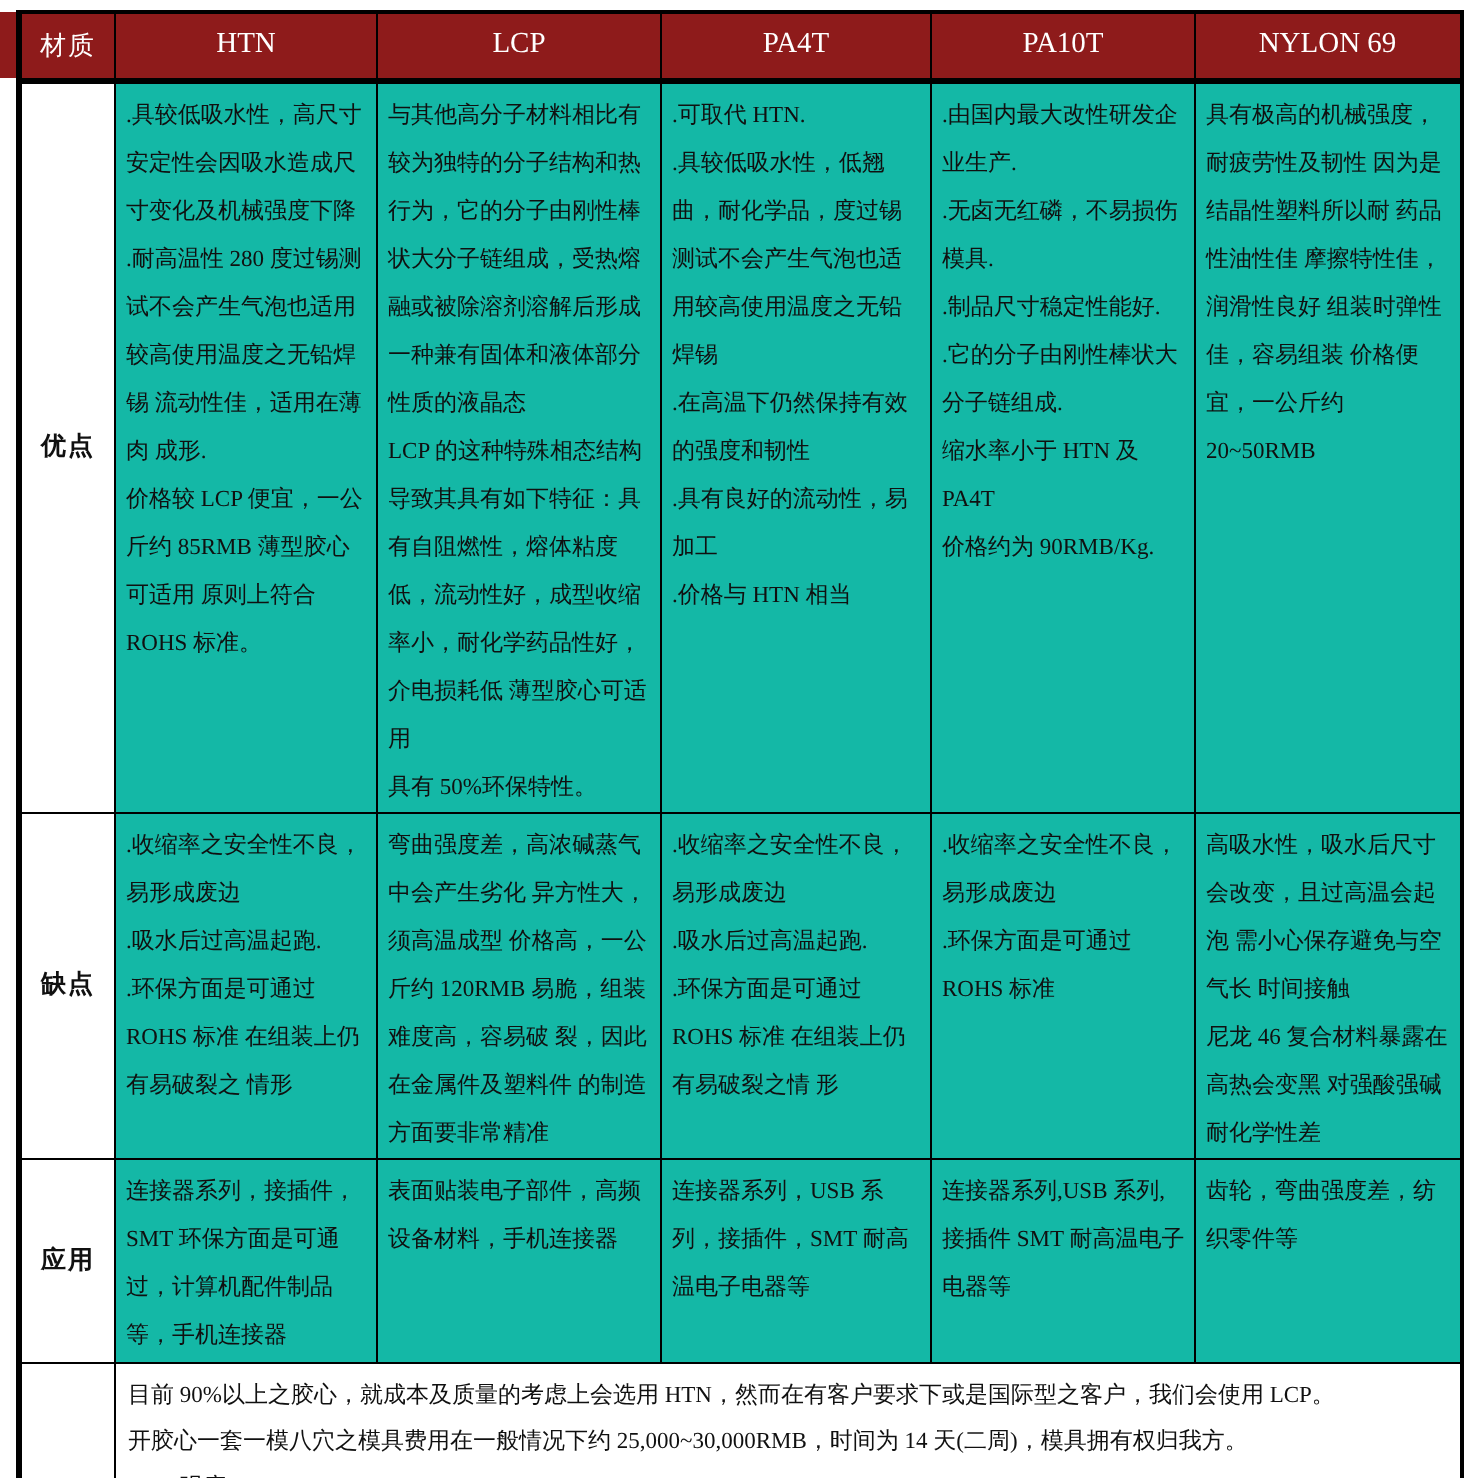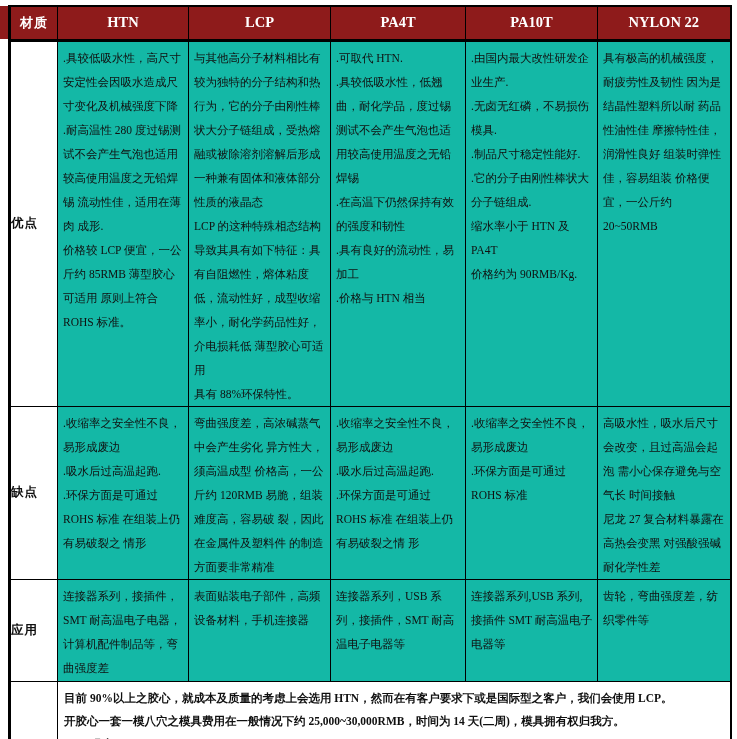--- a/index.html
+++ b/index.html
@@ -13,43 +13,43 @@
   .notch { position:absolute; left:0; top:6px; width:9px; height:33px; background:#8E1B1B; }
 
   table.mat {
     position:absolute; left:8px; top:5px;
     border-collapse:collapse; table-layout:fixed; width:723px;
     border:2px solid #000; border-left-width:3px; border-bottom-width:3px;
   }
   th, td { border:1px solid #000; }
 
   thead th {
-    background:#8E1B1B; color:#ffffff; font-weight:bold;
+    background:#8E1B1B; color:#ffffff; font-weight:normal;
     font-size:14.5px; text-align:center; height:34px; vertical-align:middle;
     border-bottom:3px solid #000; padding:0 2px;
   }
   thead th.corner { font-size:13px; letter-spacing:1px; }
 
   td.rlabel {
-    text-align:left; vertical-align:middle;
+    text-align:center; vertical-align:middle;
     font-size:12.5px; font-weight:bold; letter-spacing:1px; background:#fff;
   }
   td.cell {
     vertical-align:top; padding:4px 4px 0 5px;
     font-size:11.5px; line-height:24px; font-weight:normal;
     white-space:pre-line; background:#14b8a6;
   }
   tr.r-adv  { height:300px; }
   tr.r-dis  { height:170px; }
   tr.r-app  { height:102px; }
   tr.r-foot { height:116px; }
 
   td.fcell { vertical-align:top; padding:5px 6px 0 6px; background:#fff; }
   .fline {
-    font-size:11.5px; font-weight:bold; line-height:23px; white-space:pre-line;
+    font-size:11.5px; font-weight:normal; line-height:23px; white-space:pre-line;
   }
   .fline.indent { padding-left:26px; }
 </style>
 </head>
 <body>
 
 <div class="sheet">
   <div class="notch"></div>
 
   <table class="mat">
@@ -61,32 +61,32 @@
       <col style="width:132px">
       <col style="width:133px">
     </colgroup>
     <thead>
       <tr>
         <th class="corner">材质</th>
         <th>HTN</th>
         <th>LCP</th>
         <th>PA4T</th>
         <th>PA10T</th>
-        <th>NYLON 22</th>
+        <th>NYLON 69</th>
       </tr>
     </thead>
     <tbody>
       <tr class="r-adv">
         <td class="rlabel">优点</td>
         <td class="cell">.具较低吸水性，高尺寸安定性会因吸水造成尺寸变化及机械强度下降
 .耐高温性 280 度过锡测试不会产生气泡也适用较高使用温度之无铅焊锡 流动性佳，适用在薄肉 成形.
 价格较 LCP 便宜，一公斤约 85RMB 薄型胶心可适用 原则上符合 ROHS 标准。</td>
         <td class="cell">与其他高分子材料相比有较为独特的分子结构和热行为，它的分子由刚性棒状大分子链组成，受热熔融或被除溶剂溶解后形成一种兼有固体和液体部分性质的液晶态
 LCP 的这种特殊相态结构导致其具有如下特征：具有自阻燃性，熔体粘度低，流动性好，成型收缩率小，耐化学药品性好，介电损耗低 薄型胶心可适用
-具有 88%环保特性。</td>
+具有 50%环保特性。</td>
         <td class="cell">.可取代 HTN.
 .具较低吸水性，低翘曲，耐化学品，度过锡测试不会产生气泡也适用较高使用温度之无铅焊锡
 .在高温下仍然保持有效的强度和韧性
 .具有良好的流动性，易加工
 .价格与 HTN 相当</td>
         <td class="cell">.由国内最大改性研发企业生产.
 .无卤无红磷，不易损伤模具.
 .制品尺寸稳定性能好.
 .它的分子由刚性棒状大分子链组成.
 缩水率小于 HTN 及 PA4T
@@ -99,25 +99,25 @@
         <td class="cell">.收缩率之安全性不良，易形成废边
 .吸水后过高温起跑.
 .环保方面是可通过 ROHS 标准 在组装上仍有易破裂之 情形</td>
         <td class="cell">弯曲强度差，高浓碱蒸气中会产生劣化 异方性大，须高温成型 价格高，一公斤约 120RMB 易脆，组装难度高，容易破 裂，因此在金属件及塑料件 的制造方面要非常精准</td>
         <td class="cell">.收缩率之安全性不良，易形成废边
 .吸水后过高温起跑.
 .环保方面是可通过 ROHS 标准 在组装上仍有易破裂之情 形</td>
         <td class="cell">.收缩率之安全性不良，易形成废边
 .环保方面是可通过 ROHS 标准</td>
         <td class="cell">高吸水性，吸水后尺寸会改变，且过高温会起泡 需小心保存避免与空气长 时间接触
-尼龙 27 复合材料暴露在高热会变黑 对强酸强碱耐化学性差</td>
+尼龙 46 复合材料暴露在高热会变黑 对强酸强碱耐化学性差</td>
       </tr>
       <tr class="r-app">
         <td class="rlabel">应用</td>
-        <td class="cell">连接器系列，接插件，SMT 耐高温电子电器，计算机配件制品等，弯曲强度差</td>
+        <td class="cell">连接器系列，接插件，SMT 环保方面是可通过，计算机配件制品等，手机连接器</td>
         <td class="cell">表面贴装电子部件，高频设备材料，手机连接器</td>
         <td class="cell">连接器系列，USB 系列，接插件，SMT 耐高温电子电器等</td>
         <td class="cell">连接器系列,USB 系列,接插件 SMT 耐高温电子电器等</td>
         <td class="cell">齿轮，弯曲强度差，纺织零件等</td>
       </tr>
       <tr class="r-foot">
         <td class="rlabel"></td>
         <td class="fcell" colspan="5">
           <div class="fline">目前 90%以上之胶心，就成本及质量的考虑上会选用 HTN，然而在有客户要求下或是国际型之客户，我们会使用 LCP。</div>
           <div class="fline">开胶心一套一模八穴之模具费用在一般情况下约 25,000~30,000RMB，时间为 14 天(二周)，模具拥有权归我方。</div>

